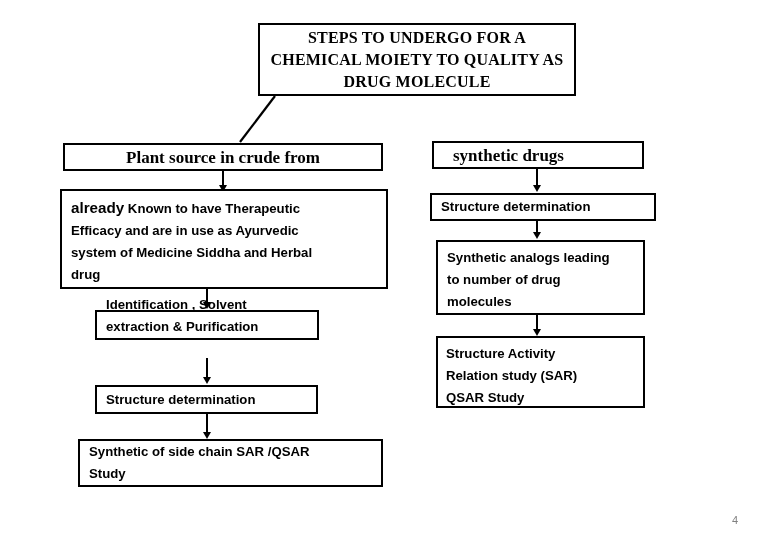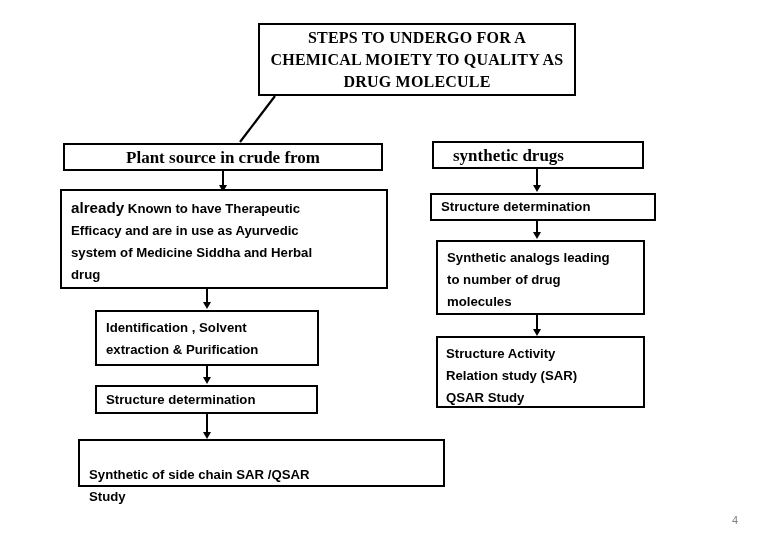--- a/index.html
+++ b/index.html
@@ -101,39 +101,39 @@
     padding-top: 6px;
   }
   #already-known-node .lead {
     font-size: 15.2px;
   }
 
   #identification-node {
     left: 95px;
     top: 310px;
     width: 224px;
-    height: 56px;
-    align-items: center;
+    height: 30px;
+    align-items: flex-end;
     padding-top: 1px;
   }
 
   #struct-det-left-node {
     left: 95px;
     top: 385px;
     width: 223px;
     height: 29px;
   }
 
   #synthetic-side-chain-node {
     left: 78px;
     top: 439px;
-    width: 367px;
+    width: 305px;
     height: 48px;
-    align-items: flex-start;
-    padding-top: 23px;
+    align-items: flex-end;
+    padding-top: 5px;
   }
 
   #struct-det-right-node {
     left: 430px;
     top: 193px;
     width: 226px;
     height: 28px;
   }
 
   #synthetic-analogs-node {

